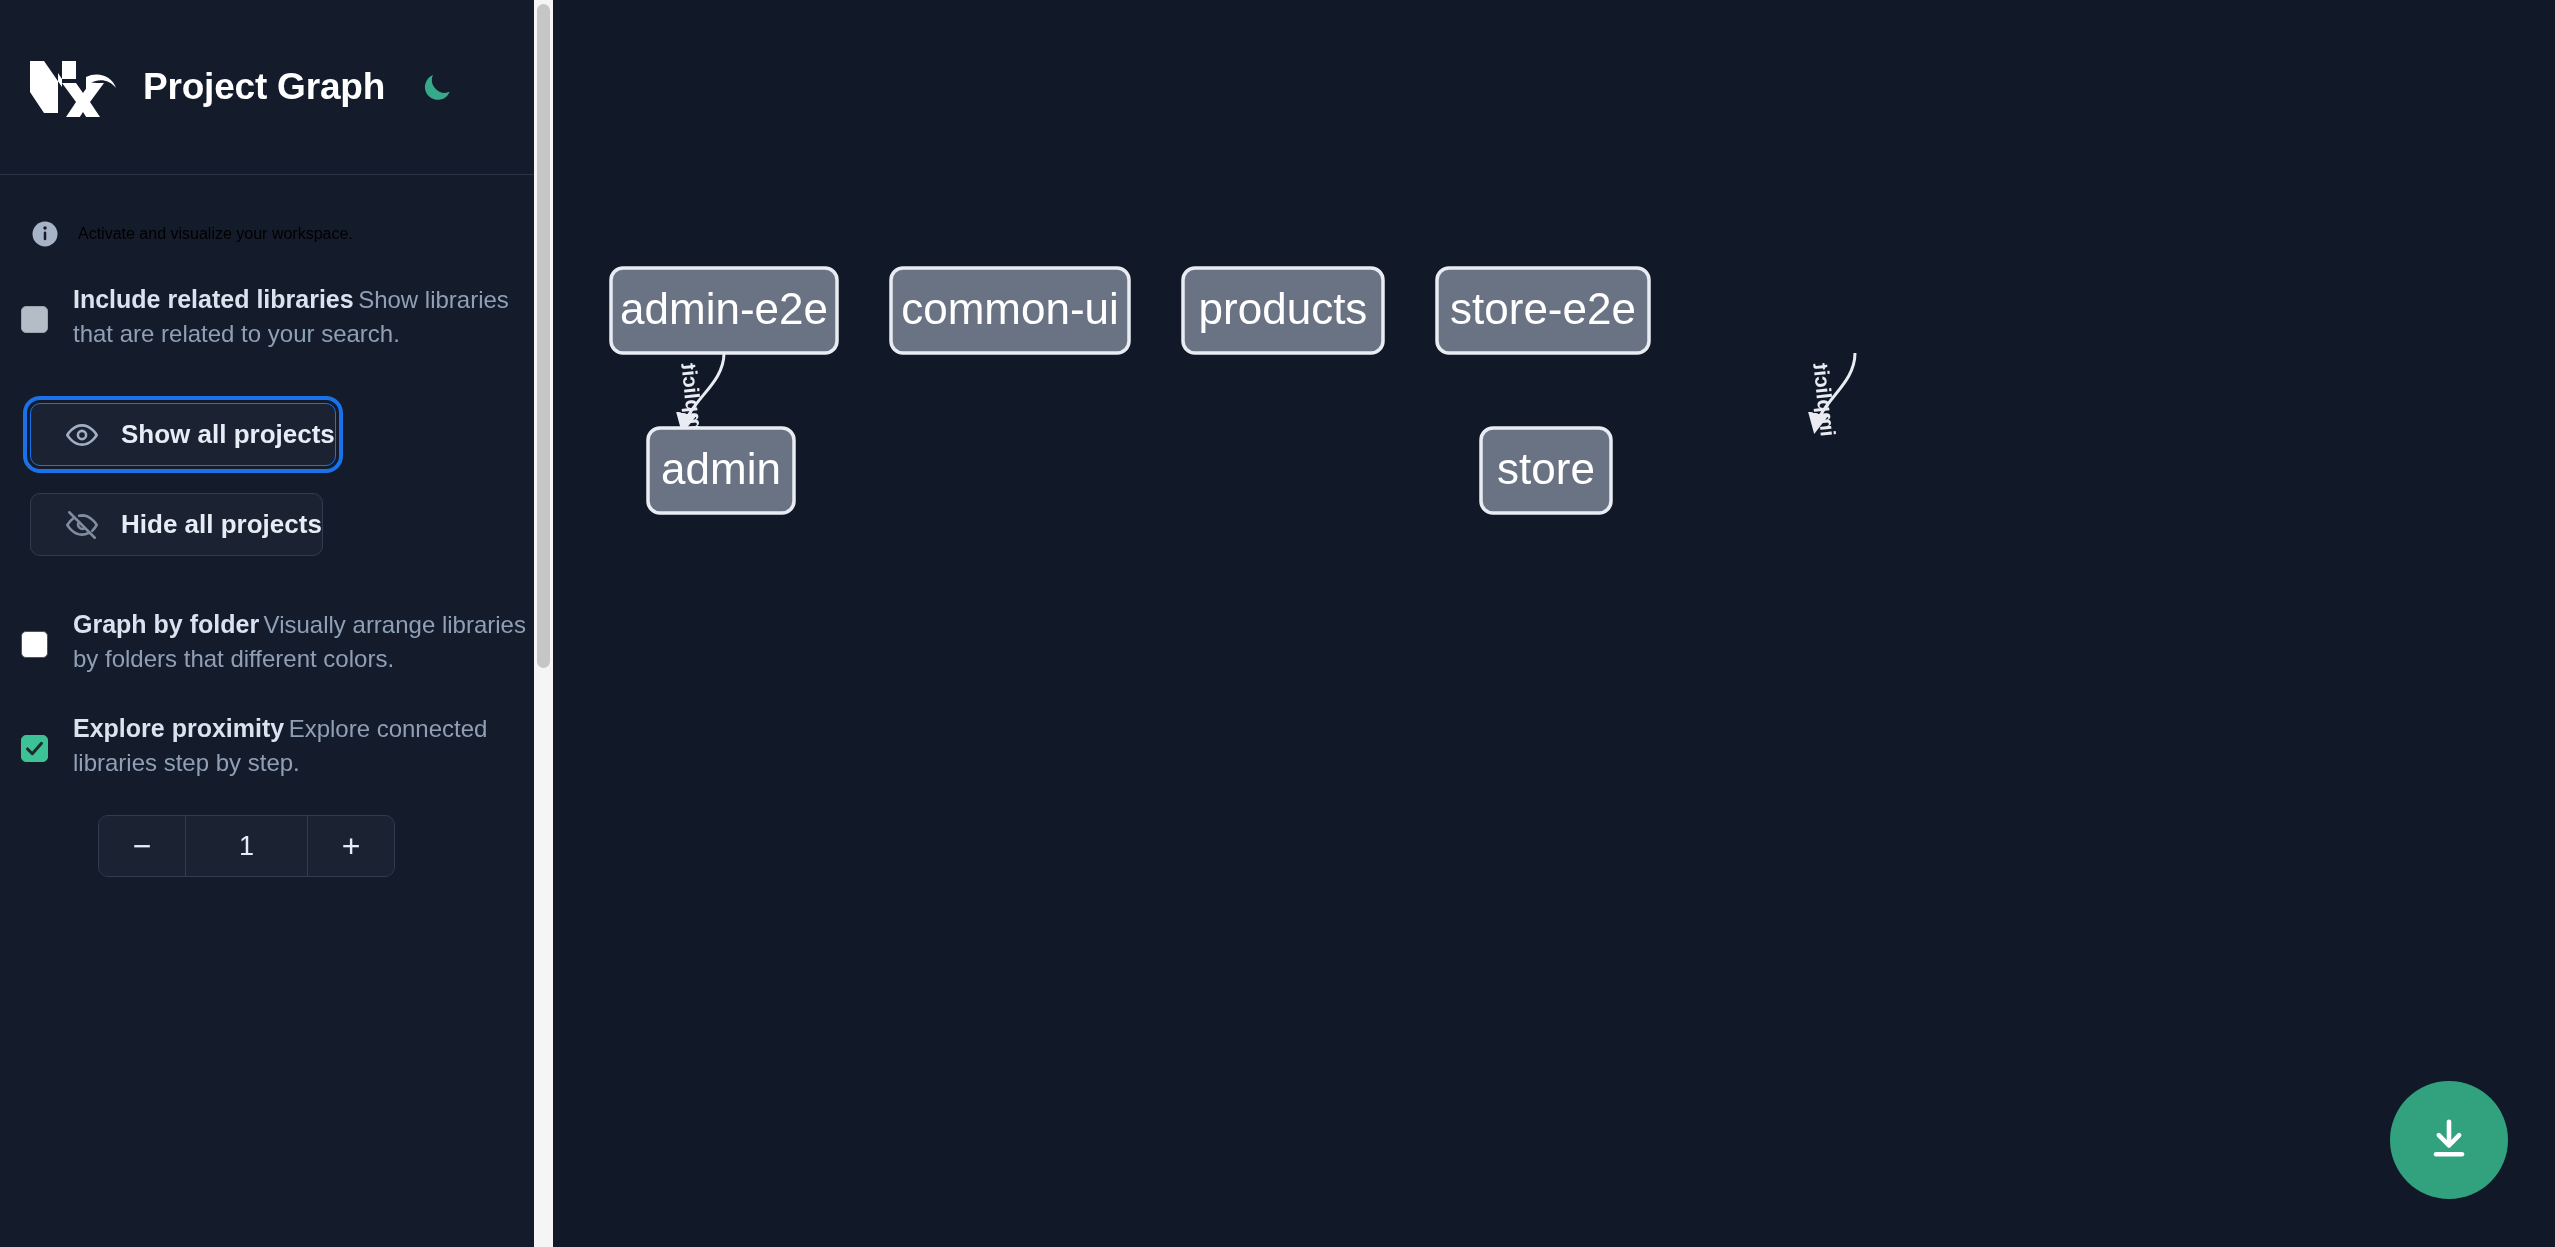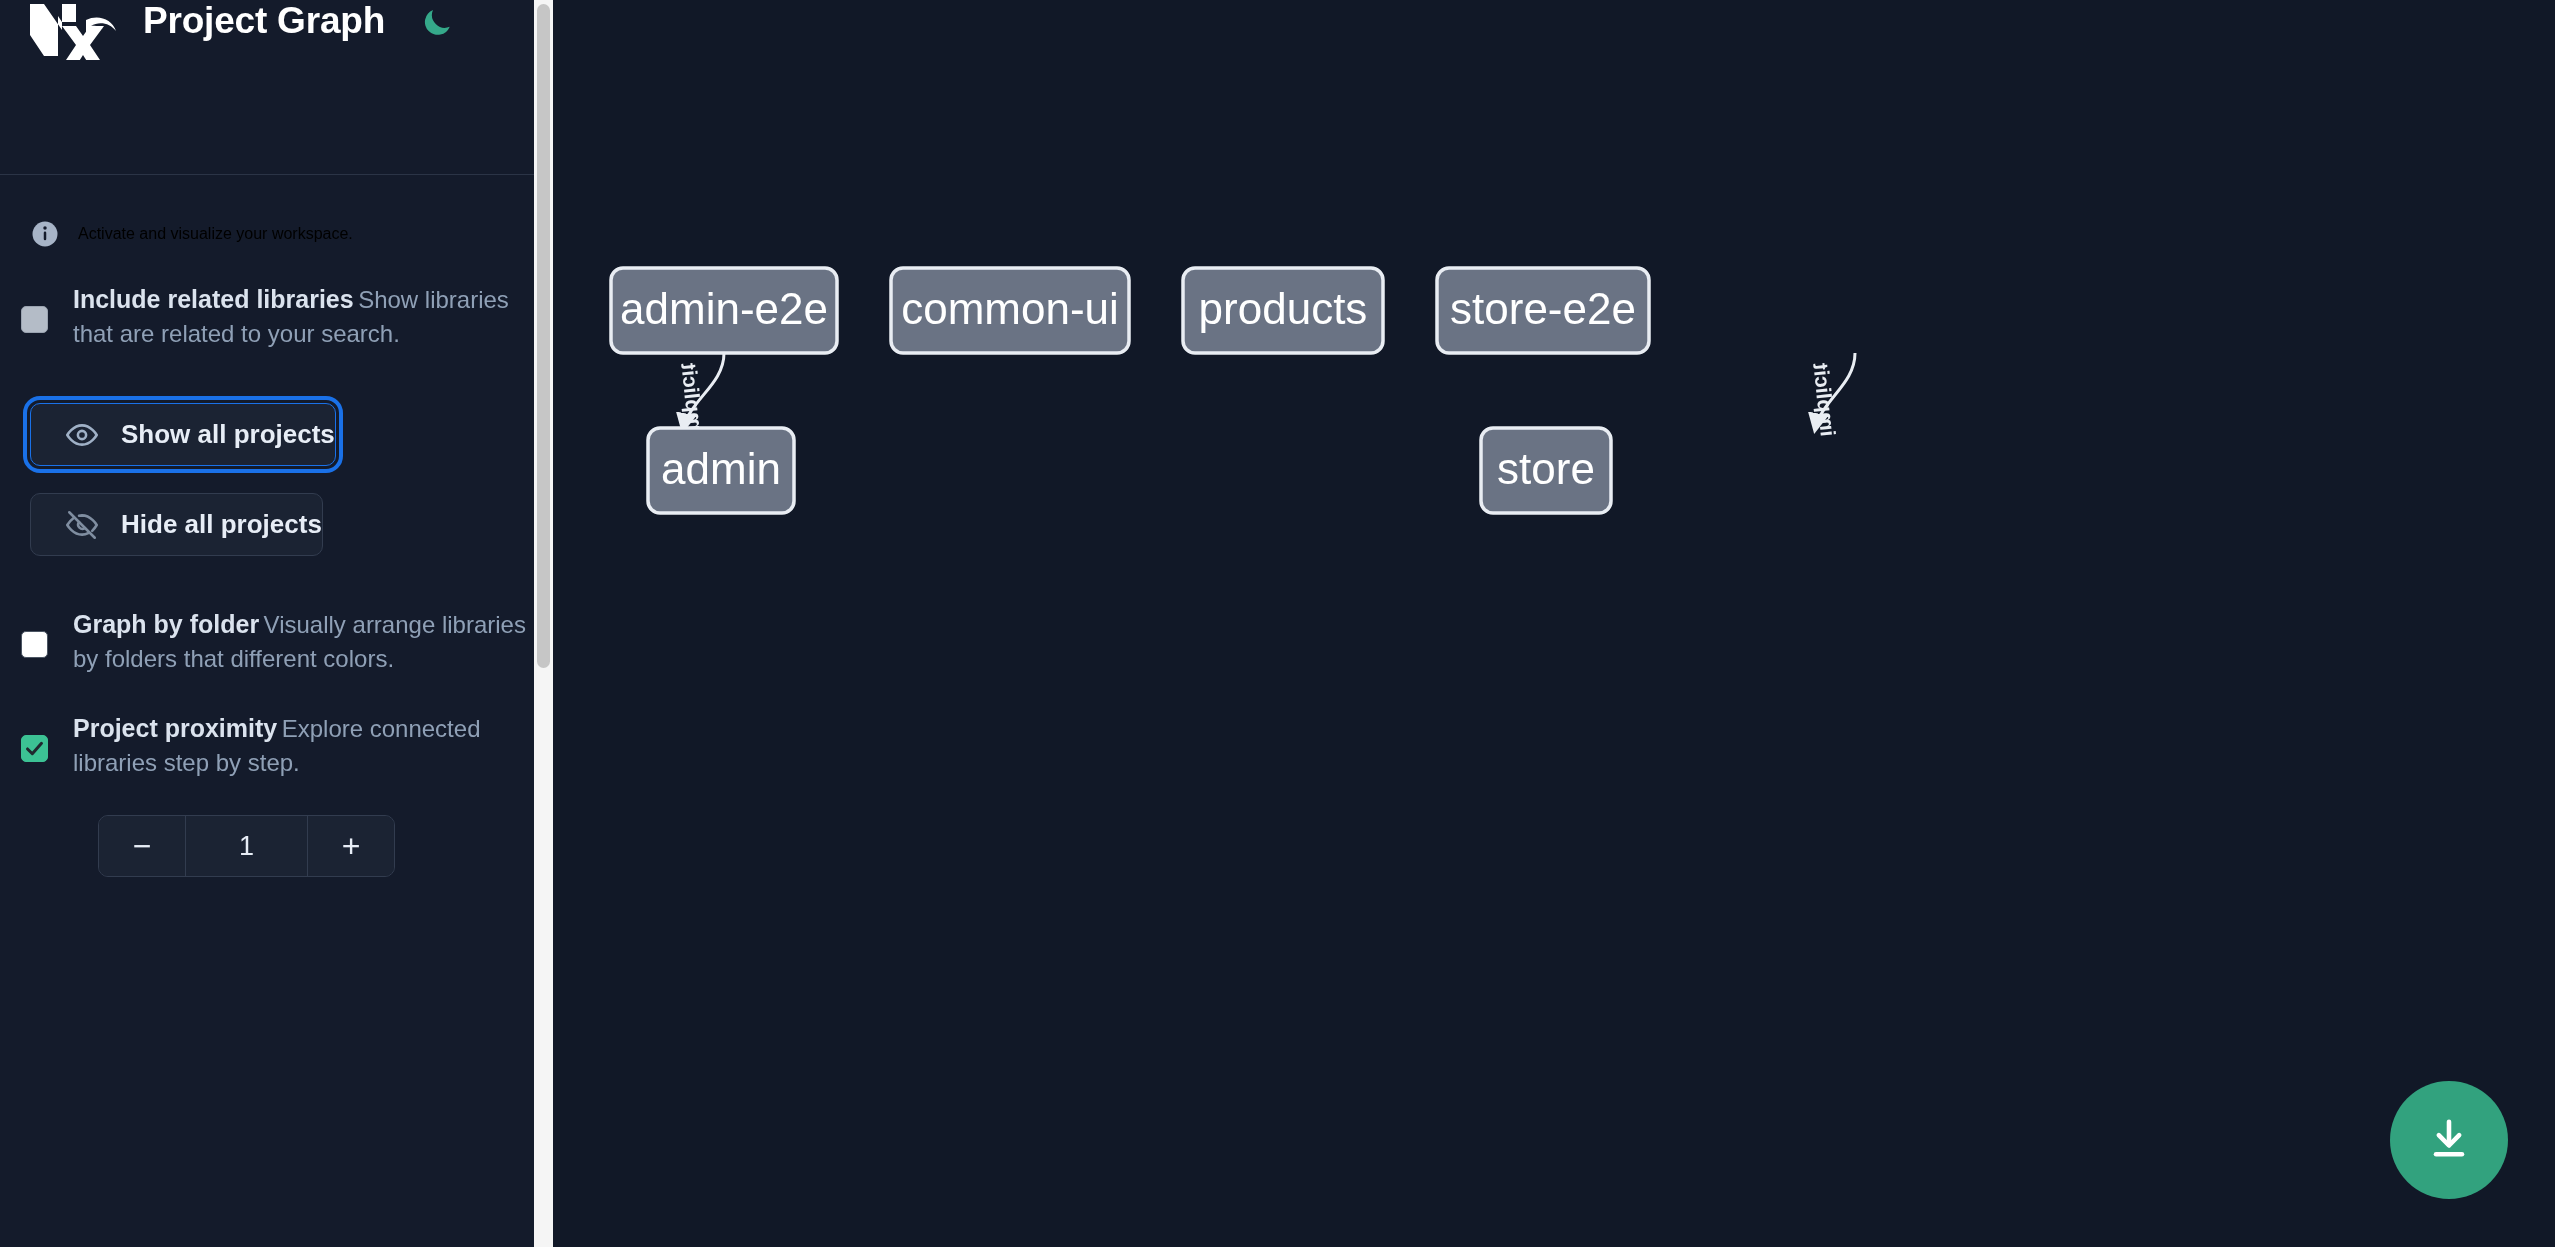--- a/index.html
+++ b/index.html
@@ -26,20 +26,21 @@
     background: #141b2b;
     flex: 0 0 553px;
     display: flex;
     flex-direction: column;
     overflow: hidden;
   }
 
   .header {
     height: 175px;
     display: flex;
+    align-items: center;
     padding: 0 0 0 26px;
     border-bottom: 1px solid #2b3446;
     flex: 0 0 175px;
   }
   .logo {
     width: 92px;
     height: 60px;
     flex: 0 0 92px;
     display: block;
   }
@@ -352,21 +353,21 @@
       
       <div class="opt" style="padding-top:36px">
         <span class="opt-cb-wrap">
           <span class="cb cb-checked">
             <svg width="21" height="21" viewBox="0 0 24 24" fill="none" stroke="#20282f" stroke-width="3.4" stroke-linecap="round" stroke-linejoin="round">
               <path d="M4 12.5 L9.5 18 L20 6"></path>
             </svg>
           </span>
         </span>
         <span class="opt-text">
-          <span class="opt-label">Project proximity</span>
+          <span class="opt-label">Explore proximity</span>
           <span class="opt-desc">Explore connected libraries step by step.</span>
         </span>
       </div>
 
       <div class="stepper">
         <button class="step-btn">−</button>
         <span class="step-val">1</span>
         <button class="step-btn">+</button>
       </div>
 

